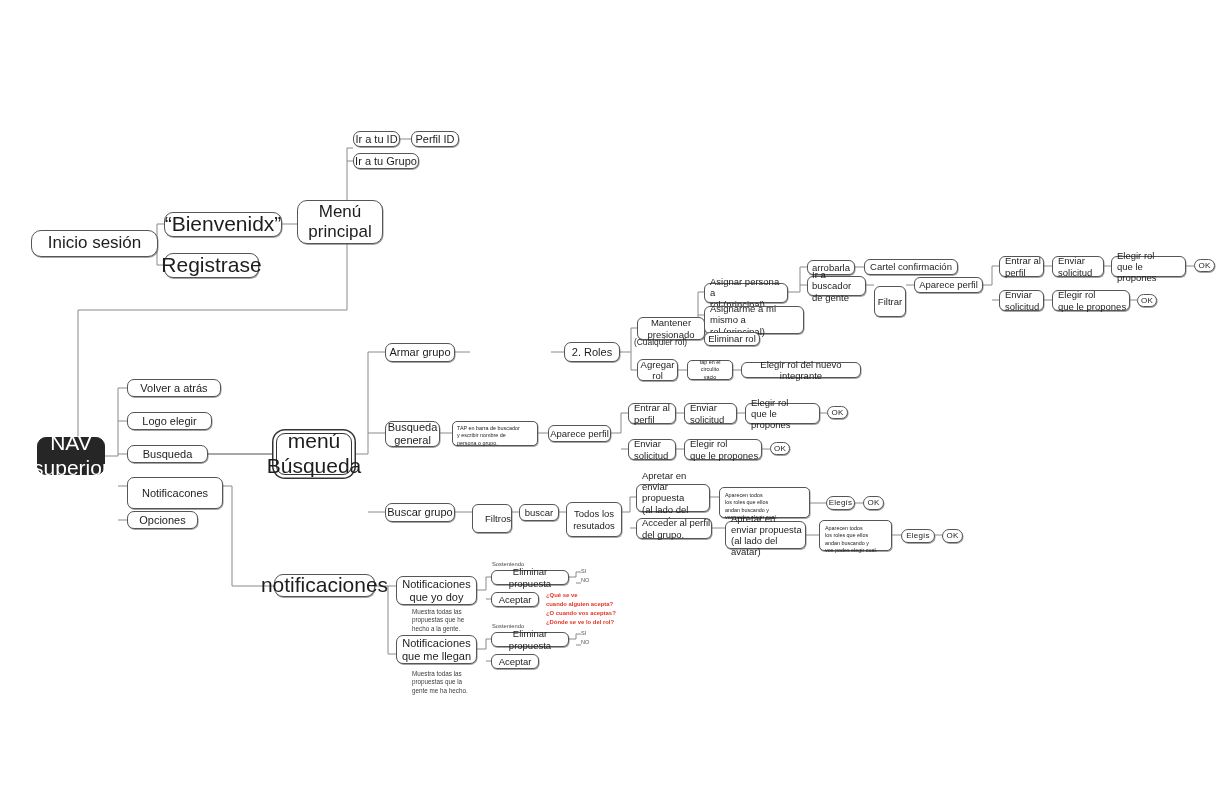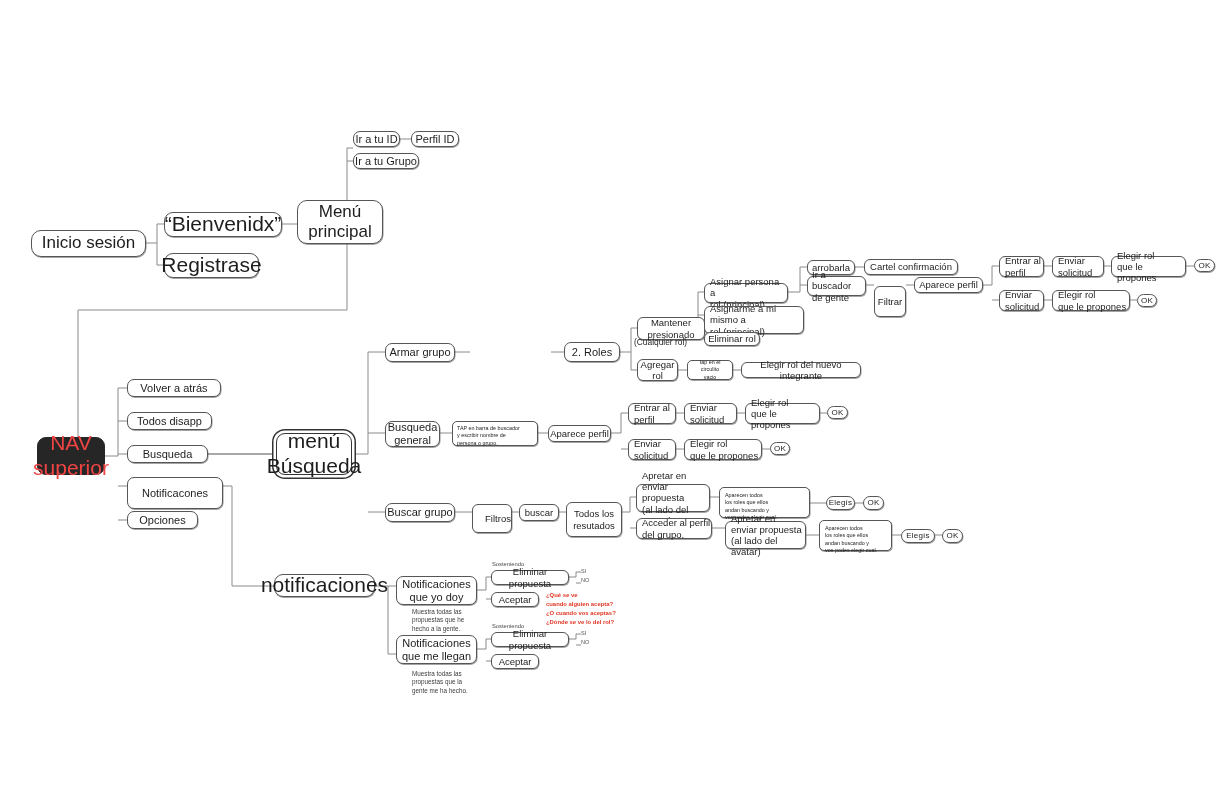--- a/index.html
+++ b/index.html
@@ -31,21 +31,21 @@
     box-shadow:0.6px 0.9px 0 rgba(90,90,90,0.55);
   }
   .node.lalign{align-items:flex-start;text-align:left;}
   
   .xl{font-size:17px;border-radius:10px;border-width:1.6px;font-weight:400;}
   .lg{font-size:21px;border-radius:9px;border-width:1.4px;}
   .md{font-size:11px;border-radius:7px;}
   .sm{font-size:9.5px;border-radius:6px;}
   .xs{font-size:5.4px;border-radius:5px;line-height:1.35;}
   .tiny{font-size:8px;border-radius:8px;letter-spacing:.2px;}
-  .dark{background:#262626;border-color:#262626;color:#ef4444;box-shadow:none;}
+  .dark{background:#262626;border-color:#262626;color:#ffffff;box-shadow:none;}
   .dbl{
     border:1.4px solid #333;
     box-shadow:0 0 0 2.5px #ffffff, 0 0 0 4px #333;
   }
   .sub{font-size:6.6px;line-height:1.35;margin-top:1px;color:#2a2a2a;}
   .plain{
     position:absolute;
     color:#2b2b2b;
     line-height:1.32;
     white-space:pre-line;
@@ -165,40 +165,40 @@
       <path d="M569,577 H576 V572 H581"></path>
       <path d="M576,583 H581"></path>
 
       <path d="M477,649 H486 V639 H491"></path>
       <path d="M486,661 H491"></path>
       <path d="M569,639 H576 V634 H581"></path>
       <path d="M576,645 H581"></path>
     </g>
   </svg>
 
-  <div class="node xl" style="left:31px;top:230px;width:115px;height:27px;">Inicio sesión</div>
+  <div class="node xl" style="left:31px;top:230px;width:127px;height:27px;">Inicio sesión</div>
 
   <div class="node lg" style="left:164px;top:212px;width:118px;height:25px;">“Bienvenidx”</div>
 
   <div class="node lg" style="left:164px;top:253px;width:95px;height:25px;">Registrase</div>
 
   <div class="node xl" style="left:297px;top:200px;width:86px;height:44px;">Menú
 principal</div>
 
   <div class="node md" style="left:353px;top:131px;width:47px;height:16px;">Ir a tu ID</div>
 
   <div class="node md" style="left:411px;top:131px;width:48px;height:16px;">Perfil ID</div>
 
   <div class="node md" style="left:353px;top:153px;width:66px;height:16px;">Ir a tu Grupo</div>
 
   <div class="node lg dark" style="left:37px;top:437px;width:68px;height:38px;">NAV
 superior</div>
 
   <div class="node md" style="left:127px;top:379px;width:94px;height:18px;">Volver a atrás</div>
-  <div class="node md" style="left:127px;top:412px;width:85px;height:18px;">Todos disapp</div>
+  <div class="node md" style="left:127px;top:412px;width:85px;height:18px;">Logo elegir</div>
   <div class="node md" style="left:127px;top:445px;width:81px;height:18px;">Busqueda</div>
   <div class="node md" style="left:127px;top:477px;width:96px;height:32px;">Notificacones</div>
   <div class="node md" style="left:127px;top:511px;width:71px;height:18px;">Opciones</div>
 
   <div class="node lg dbl" style="left:276px;top:433px;width:76px;height:42px;">menú
 Búsqueda</div>
 
   <div class="node md" style="left:385px;top:343px;width:70px;height:19px;">Armar grupo</div>
 
   <div class="node md" style="left:385px;top:421px;width:55px;height:26px;">Busqueda

